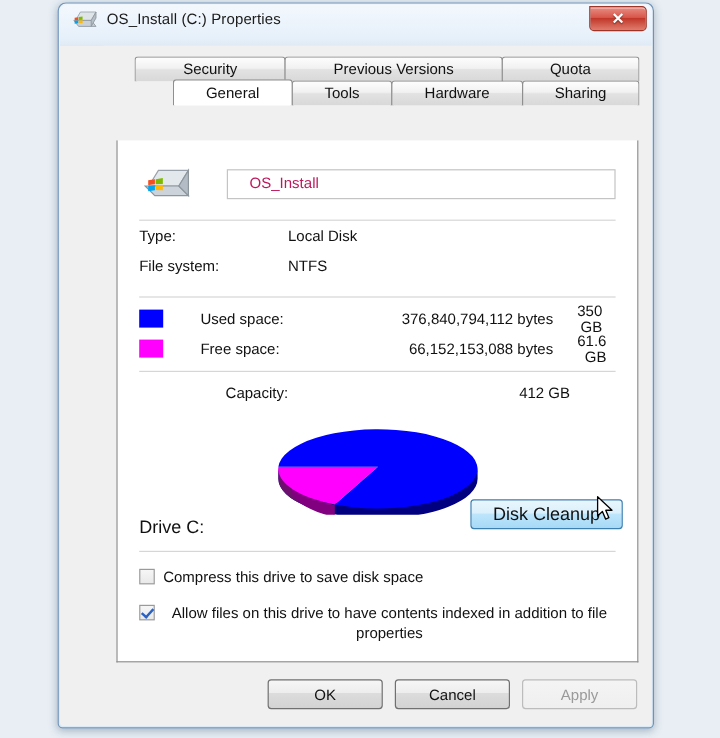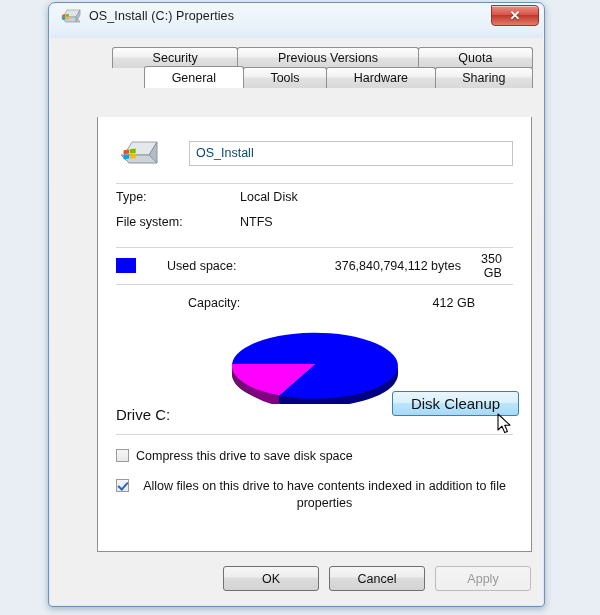--- a/index.html
+++ b/index.html
@@ -166,23 +166,23 @@
   }
   #label-input {
     flex: 1 1 auto;
     margin-left: 28px;
     height: 25px;
     border: 1px solid #c4c4c4;
     background: #fff;
     box-sizing: border-box;
     display: flex;
     align-items: center;
-    padding-left: 6px;
+    padding-left: 18px;
     font-size: 12.5px;
-    color: #0c4a6e;
+    color: #be185d;
     cursor: text;
   }
 
   hr.sep {
     border: none;
     border-top: 1px solid #d6d6d6;
     margin: 13px 0 0 0;
   }
 
   .info-row {
@@ -410,20 +410,26 @@
 
         <hr class="sep">
         <div class="spacer-sm"></div>
 
         <div class="info-row">
           <div class="swatch" style="background:#0000ff"></div>
           <div class="info-label">Used space:</div>
           <div class="info-bytes">376,840,794,112 bytes</div>
           <div class="info-gb">350 GB</div>
         </div>
+        <div class="info-row">
+          <div class="swatch" style="background:#ff00ff"></div>
+          <div class="info-label">Free space:</div>
+          <div class="info-bytes">66,152,153,088 bytes</div>
+          <div class="info-gb">61.6 GB</div>
+        </div>
 
         <hr class="sep2">
         <div class="spacer-sm"></div>
 
         <div class="info-row">
           <div class="swatch"></div>
           <div class="info-label" style="padding-left:21px;width:83px">Capacity:</div>
           <div class="info-gb">412 GB</div>
         </div>
 

